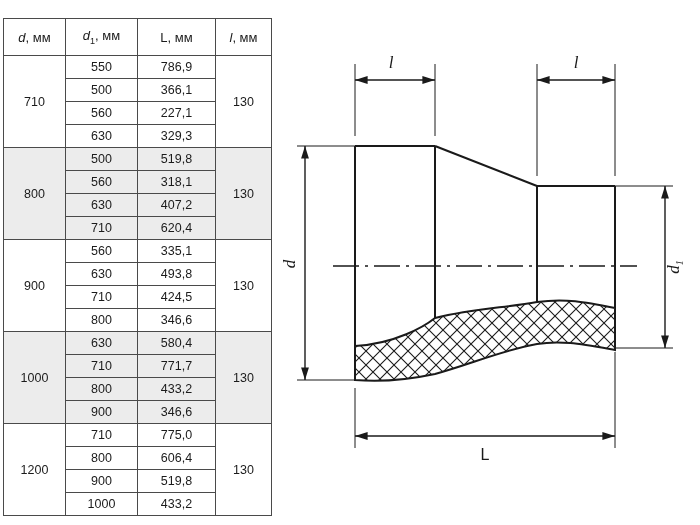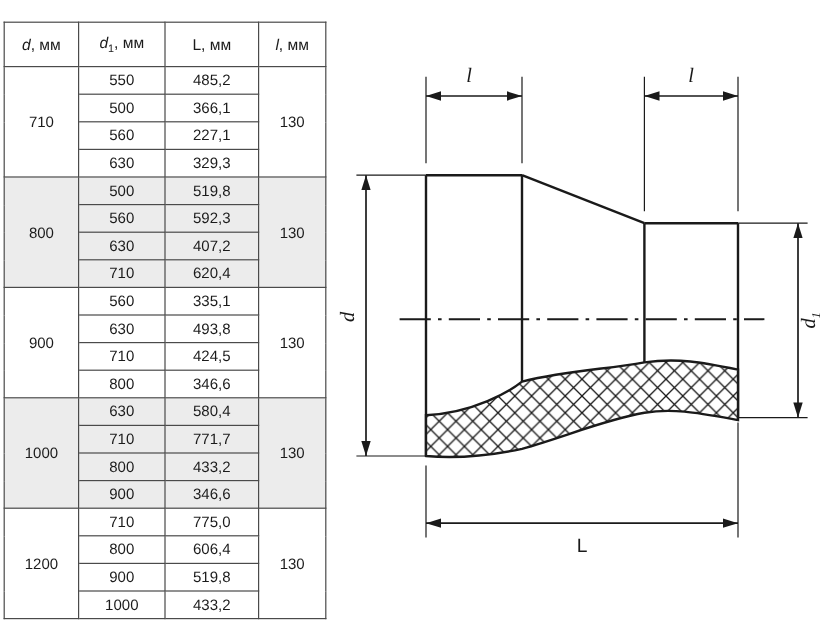--- a/index.html
+++ b/index.html
@@ -104,21 +104,21 @@
           <th><span class="ital">d</span><span class="sub">1</span><span>, мм</span></th>
           <th><span>L</span><span>, мм</span></th>
           <th><span class="ital">l</span><span>, мм</span></th>
         </tr>
       </thead>
       <tbody>
 
         <tr class="grp-plain">
           <td class="big-cell" rowspan="4">710</td>
           <td>550</td>
-          <td>485,2</td>
+          <td>786,9</td>
           <td rowspan="4">130</td>
         </tr>
         <tr class="grp-plain">
           <td>500</td>
           <td>366,1</td>
         </tr>
         <tr class="grp-plain">
           <td>560</td>
           <td>227,1</td>
         </tr>
@@ -128,21 +128,21 @@
         </tr>
 
         <tr class="grp-shade">
           <td class="big-cell" rowspan="4">800</td>
           <td>500</td>
           <td>519,8</td>
           <td rowspan="4">130</td>
         </tr>
         <tr class="grp-shade">
           <td>560</td>
-          <td>592,3</td>
+          <td>318,1</td>
         </tr>
         <tr class="grp-shade">
           <td>630</td>
           <td>407,2</td>
         </tr>
         <tr class="grp-shade">
           <td>710</td>
           <td>620,4</td>
         </tr>
 

